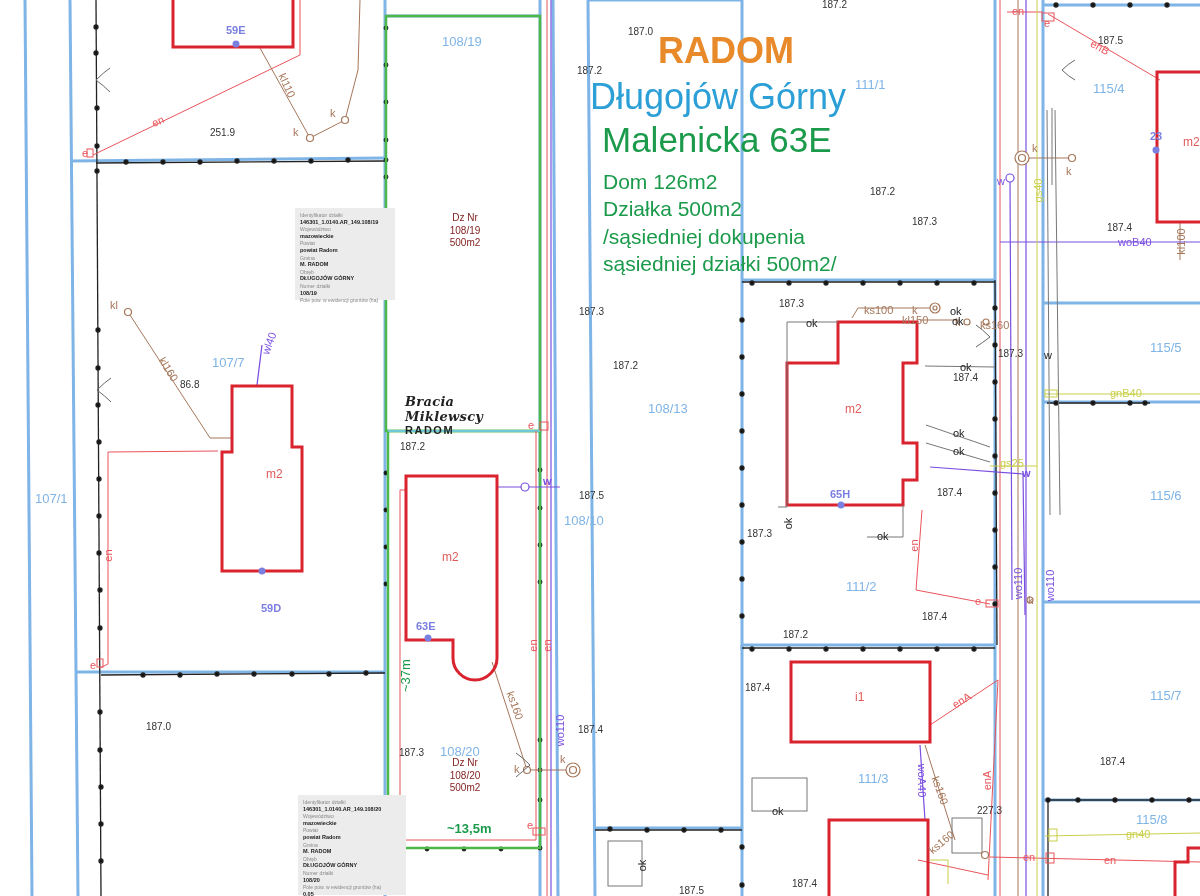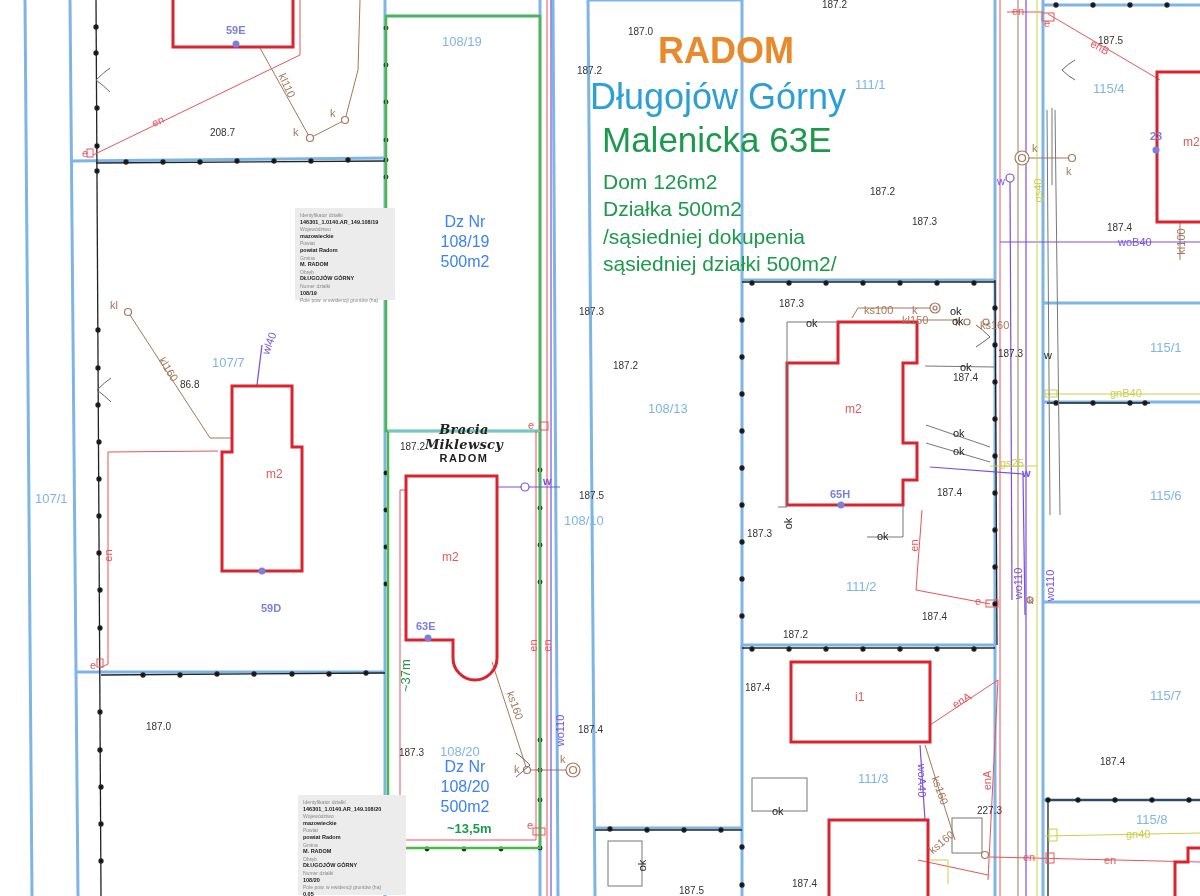--- a/index.html
+++ b/index.html
@@ -6,25 +6,25 @@
   body{width:1200px;height:896px;overflow:hidden;position:relative;font-family:"Liberation Sans",sans-serif;}
   #map{position:absolute;left:0;top:0;width:1200px;height:896px;}
   .lbl{position:absolute;white-space:nowrap;line-height:1;}
   .parcel-id{color:#7fb4e6;font-size:13px;}
   .elev{color:#333;font-size:10px;}
   .util{font-size:11px;}
   .title-radom{position:absolute;left:658px;top:30px;color:#e8892a;font-weight:bold;font-size:36px;}
   .title-district{position:absolute;left:590px;top:76px;color:#2b9fd6;font-size:36px;}
   .title-street{position:absolute;left:602px;top:120px;color:#1a9a4a;font-size:35px;}
   .desc{position:absolute;left:603px;color:#1a9a4a;font-size:21px;}
-  .plot-lbl{position:absolute;color:#3b82f6;font-size:16px;text-align:center;line-height:1.25;}
+  .plot-lbl{position:absolute;color:#7f1d1d;font-size:10px;text-align:center;line-height:1.25;}
   .dim{position:absolute;color:#1a9a4a;font-size:13px;}
   .infocard{position:absolute;background:#ececec;padding:4px 5px;font-size:5px;line-height:1.35;color:#888;}
   .infocard b{color:#222;font-size:5.5px;display:block;}
-  .logo{position:absolute;left:405px;top:394px;text-align:center;width:118px;margin-top:28px;}
+  .logo{position:absolute;left:405px;top:394px;text-align:left;width:118px;}
   .logo .l1{font-family:"DejaVu Serif",serif;font-style:italic;font-weight:bold;font-size:13px;color:#222;letter-spacing:0.3px;}
   .logo .l2{font-family:"Liberation Sans",sans-serif;font-weight:bold;font-size:11px;color:#222;letter-spacing:1.5px;}
   .bldg-lbl{position:absolute;color:#e05a5a;font-size:12px;}
   .addr{position:absolute;color:#7a7fe0;font-size:11px;font-weight:bold;}
 </style>
 </head>
 <body>
 
 <svg id="map" width="1200" height="896" viewBox="0 0 1200 896">
 
@@ -365,37 +365,37 @@
 <div class="lbl parcel-id" style="left:35px;top:492px;">107/1</div>
 <div class="lbl parcel-id" style="left:212px;top:356px;">107/7</div>
 <div class="lbl parcel-id" style="left:442px;top:35px;">108/19</div>
 <div class="lbl parcel-id" style="left:440px;top:745px;">108/20</div>
 <div class="lbl parcel-id" style="left:564px;top:514px;">108/10</div>
 <div class="lbl parcel-id" style="left:648px;top:402px;">108/13</div>
 <div class="lbl parcel-id" style="left:855px;top:78px;">111/1</div>
 <div class="lbl parcel-id" style="left:846px;top:580px;">111/2</div>
 <div class="lbl parcel-id" style="left:858px;top:772px;">111/3</div>
 <div class="lbl parcel-id" style="left:1093px;top:82px;">115/4</div>
-<div class="lbl parcel-id" style="left:1150px;top:341px;">115/1</div>
+<div class="lbl parcel-id" style="left:1150px;top:341px;">115/5</div>
 <div class="lbl parcel-id" style="left:1150px;top:489px;">115/6</div>
 <div class="lbl parcel-id" style="left:1150px;top:689px;">115/7</div>
 <div class="lbl parcel-id" style="left:1136px;top:813px;text-align:right;">115/8</div>
 
 <div class="addr" style="left:226px;top:24px;">59E</div>
 <div class="bldg-lbl" style="left:266px;top:467px;">m2</div>
 <div class="addr" style="left:261px;top:555px;margin-top:47px;">59D</div>
 <div class="bldg-lbl" style="left:442px;top:550px;">m2</div>
 <div class="addr" style="left:416px;top:620px;">63E</div>
 <div class="bldg-lbl" style="left:845px;top:402px;">m2</div>
 <div class="addr" style="left:830px;top:488px;">65H</div>
 <div class="addr" style="left:1150px;top:130px;">23</div>
 <div class="bldg-lbl" style="left:1183px;top:135px;">m2</div>
 <div class="bldg-lbl" style="left:855px;top:690px;">i1</div>
 
-<div class="lbl elev" style="left:210px;top:128px;">208.7</div>
+<div class="lbl elev" style="left:210px;top:128px;">251.9</div>
 <div class="lbl elev" style="left:180px;top:380px;">86.8</div>
 <div class="lbl elev" style="left:146px;top:722px;">187.0</div>
 <div class="lbl elev" style="left:400px;top:442px;">187.2</div>
 <div class="lbl elev" style="left:399px;top:748px;">187.3</div>
 <div class="lbl elev" style="left:628px;top:27px;">187.0</div>
 <div class="lbl elev" style="left:577px;top:66px;">187.2</div>
 <div class="lbl elev" style="left:579px;top:307px;">187.3</div>
 <div class="lbl elev" style="left:613px;top:361px;">187.2</div>
 <div class="lbl elev" style="left:579px;top:491px;">187.5</div>
 <div class="lbl elev" style="left:578px;top:725px;">187.4</div>

